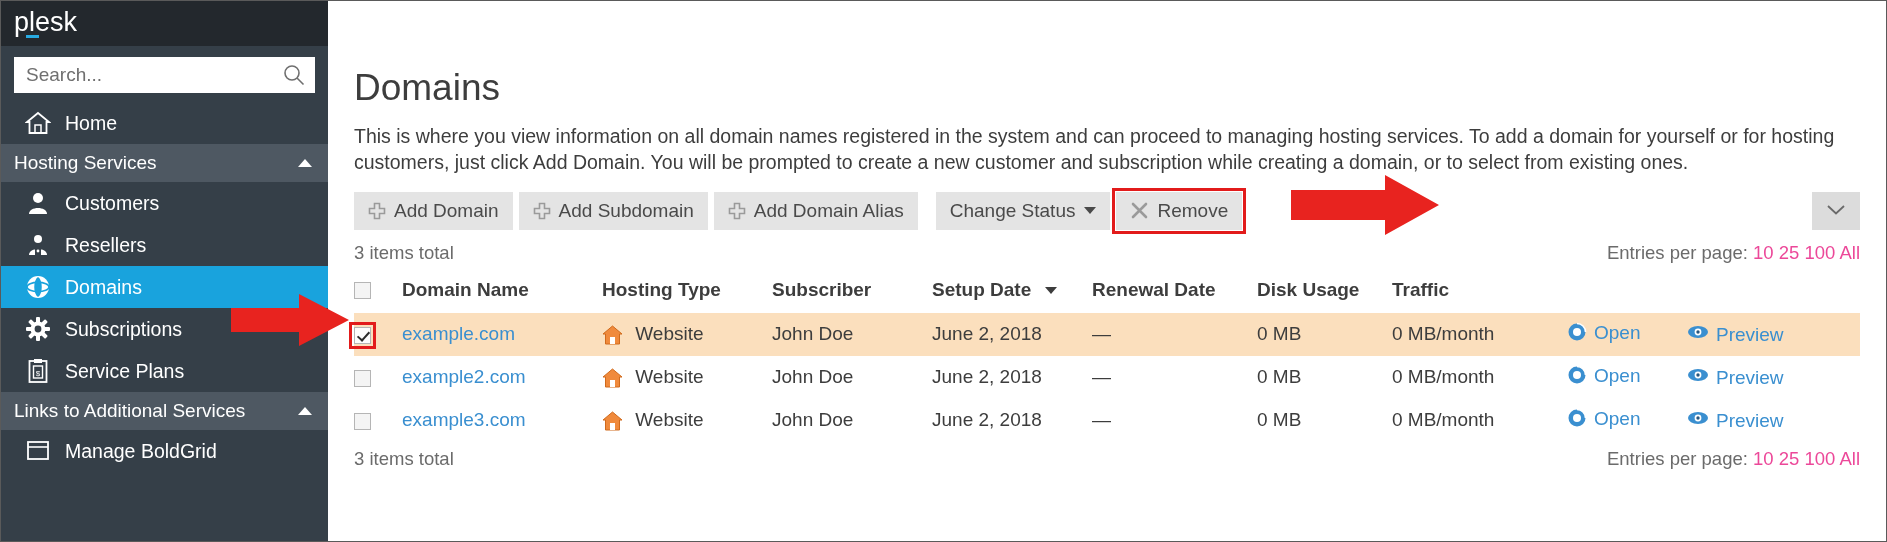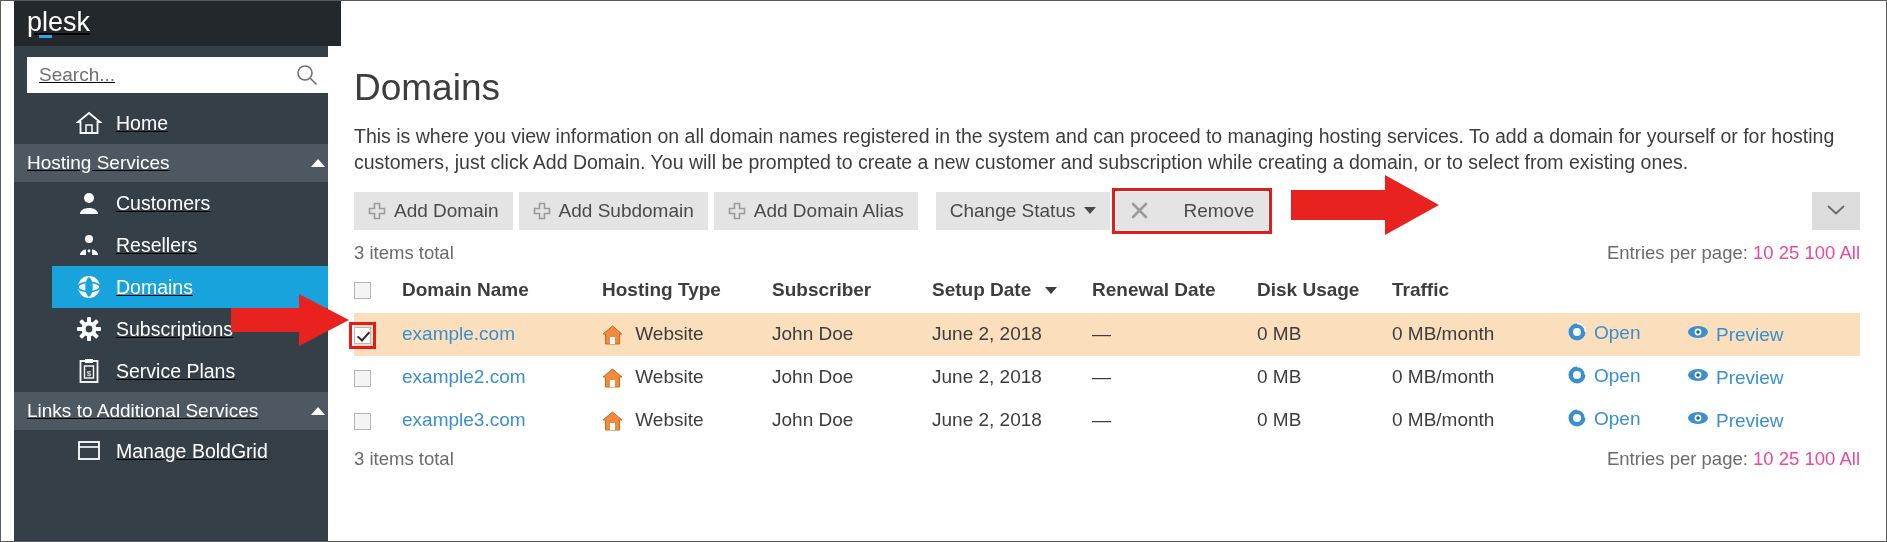--- a/index.html
+++ b/index.html
@@ -14,24 +14,23 @@
     position: relative;
     width: 1887px; height: 542px;
     background: #ffffff;
     border: 1px solid #5a5a5a;
     overflow: hidden;
   }
 
   
   .sidebar {
     position: absolute;
-    left: 13px; top: 0;
+    left: 0; top: 0;
     width: 327px; height: 542px;
     background: #353f48;
-    text-decoration: underline;
   }
   .brandbar {
     height: 45px;
     background: #23282d;
     display: flex;
     align-items: center;
     padding-left: 13px;
   }
   .brand-logo {
     color: #ffffff;
@@ -73,21 +72,20 @@
     flex: none;
   }
   .nav-item {
     display: flex;
     align-items: center;
     height: 42px;
     padding-left: 22px;
     color: #ffffff;
     font-size: 19.5px;
     cursor: pointer;
-    margin-left: 38px;
   }
   .nav-item .nav-ico {
     width: 30px; height: 26px;
     margin-right: 12px;
     flex: none;
     display: flex;
     align-items: center;
     justify-content: center;
   }
   .nav-item.active {
@@ -154,21 +152,20 @@
     color: #4a4a4a;
     font-family: "Liberation Sans", sans-serif;
     cursor: pointer;
     white-space: nowrap;
   }
   .btn .bico { margin-right: 8px; display:inline-flex; }
   .btn.remove-btn {
     outline: 3px solid #e21b1b;
     outline-offset: 1px;
     margin-right: 5px;
-    gap: 26px;
   }
   .btn-gap { width: 12px; flex: none; }
   .caret-dn {
     width: 0; height: 0;
     border-left: 6px solid transparent;
     border-right: 6px solid transparent;
     border-top: 7px solid #4a4a4a;
     margin-left: 9px;
   }
   .filter-wrap {

